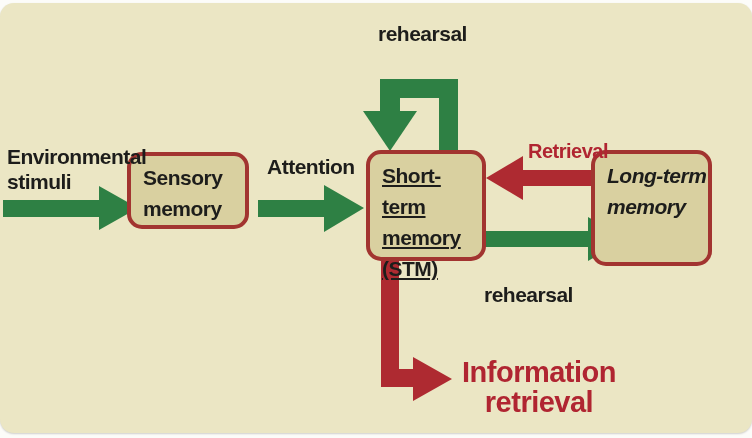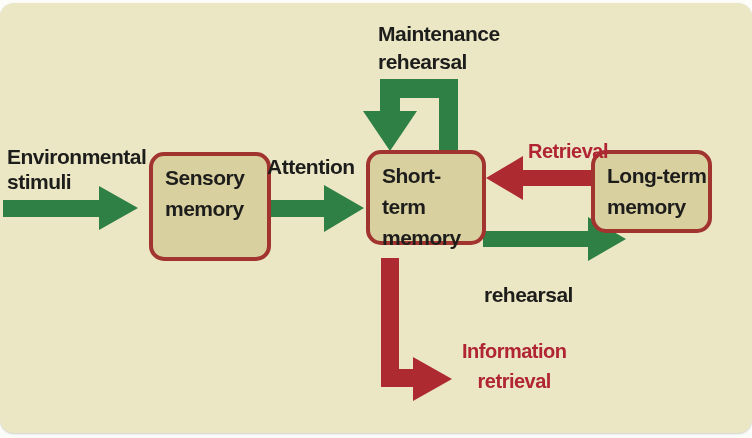--- a/index.html
+++ b/index.html
@@ -30,39 +30,39 @@
     background: var(--box-fill, #d9d0a0);
     border: 4px solid var(--box-border, #a23430);
     border-radius: 15px;
     color: var(--text-dark, #1d1d1b);
     font-weight: 700;
     font-size: 21px;
     line-height: 31px;
     letter-spacing: -0.5px;
     padding: 6px 0 0 12px;
   }
-  .node-sm  { left: 149px; top: 152px; width: 122px; height: 109px; }
-  .node-stm { left: 366px; top: 150px; width: 120px; height: 95px; }
-  .node-ltm { left: 591px; top: 150px; width: 121px; height: 83px; }
+  .node-sm  { left: 127px; top: 152px; width: 122px; height: 77px; }
+  .node-stm { left: 366px; top: 150px; width: 120px; height: 111px; text-decoration: underline; }
+  .node-ltm { left: 591px; top: 150px; width: 121px; height: 116px; font-style: italic; }
   .node .line { display: block; }
   .lbl {
     position: absolute;
     font-weight: 700;
     color: var(--text-dark, #1d1d1b);
     letter-spacing: -0.5px;
     white-space: nowrap;
   }
   .lbl .line { display: block; }
   .lbl-red { color: var(--text-red, #b02531); text-align: center; }
   .lbl-env         { left: 7px;   top: 144px; font-size: 21px; line-height: 25px; }
   .lbl-attention   { left: 267px; top: 155px; font-size: 21px; }
   .lbl-maintenance { left: 378px; top: 20px;  font-size: 21px; line-height: 28px; }
   .lbl-retrieval   { left: 528px; top: 140px; font-size: 20px; }
   .lbl-rehearsal   { left: 484px; top: 283px; font-size: 21px; }
-  .lbl-inforet     { left: 462px; top: 336px; font-size: 20px; line-height: 30px; }
+  .lbl-inforet     { left: 462px; top: 357px; font-size: 29px; line-height: 30px; }
 </style>
 </head>
 <body>
 
 <div class="stage">
   <div class="card"></div>
 
   <svg class="arrow-layer" viewBox="0 0 752 438">
 
     <polygon class="arrow-green" points="3,200 99,200 99,186 138,208 99,230 99,217 3,217"></polygon>
@@ -81,36 +81,36 @@
   </svg>
 
   <div class="node node-sm">
     <span class="line">Sensory</span>
     <span class="line">memory</span>
   </div>
 
   <div class="node node-stm">
     <span class="line">Short-term</span>
     <span class="line">memory</span>
+    <span class="line">(STM)</span>
   </div>
 
   <div class="node node-ltm">
     <span class="line">Long-term</span>
     <span class="line">memory</span>
   </div>
 
   <div class="lbl lbl-env">
     <span class="line">Environmental</span>
     <span class="line">stimuli</span>
   </div>
 
   <div class="lbl lbl-attention">Attention</div>
 
   <div class="lbl lbl-maintenance">
-    <span class="line">Maintenance</span>
     <span class="line">rehearsal</span>
   </div>
 
   <div class="lbl lbl-red lbl-retrieval">Retrieval</div>
 
   <div class="lbl lbl-rehearsal">rehearsal</div>
 
   <div class="lbl lbl-red lbl-inforet">
     <span class="line">Information</span>
     <span class="line">retrieval</span>

